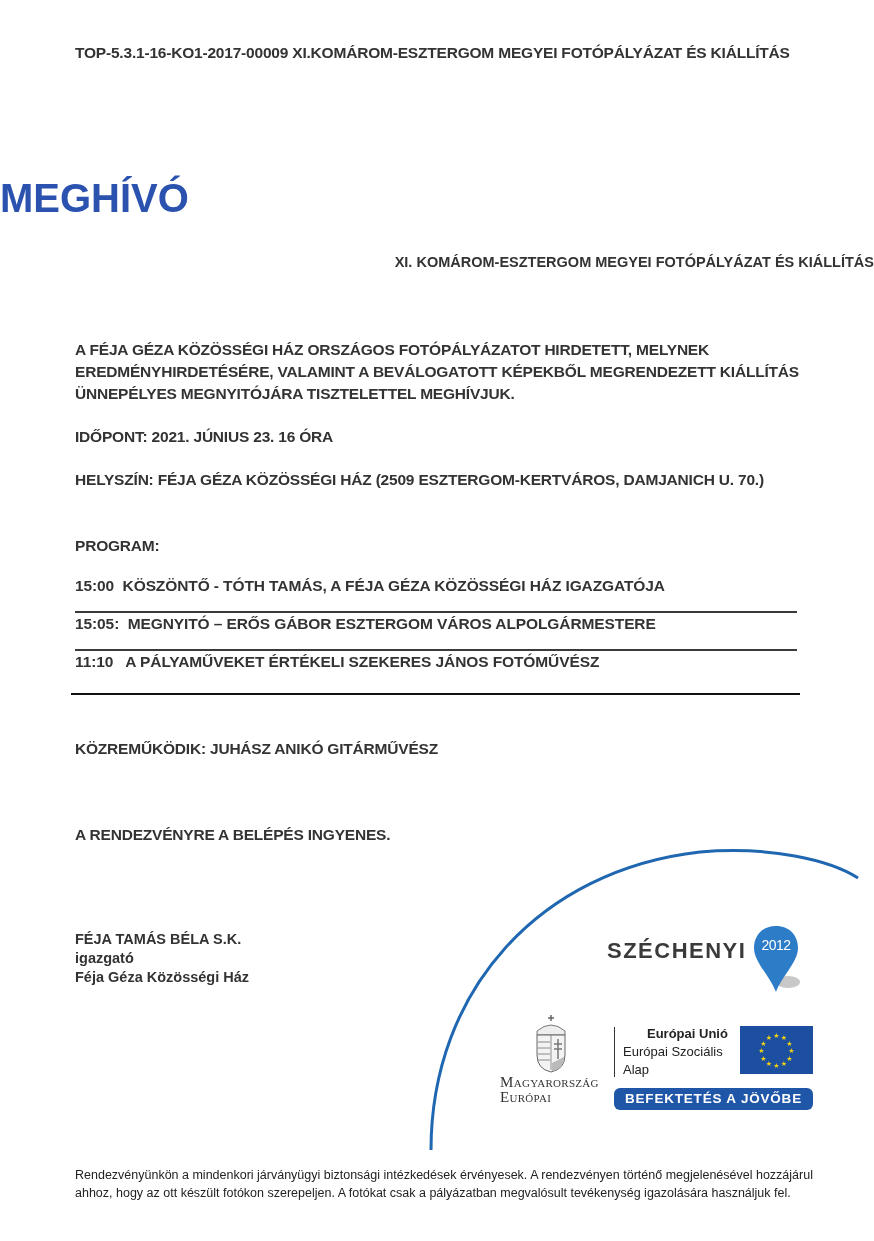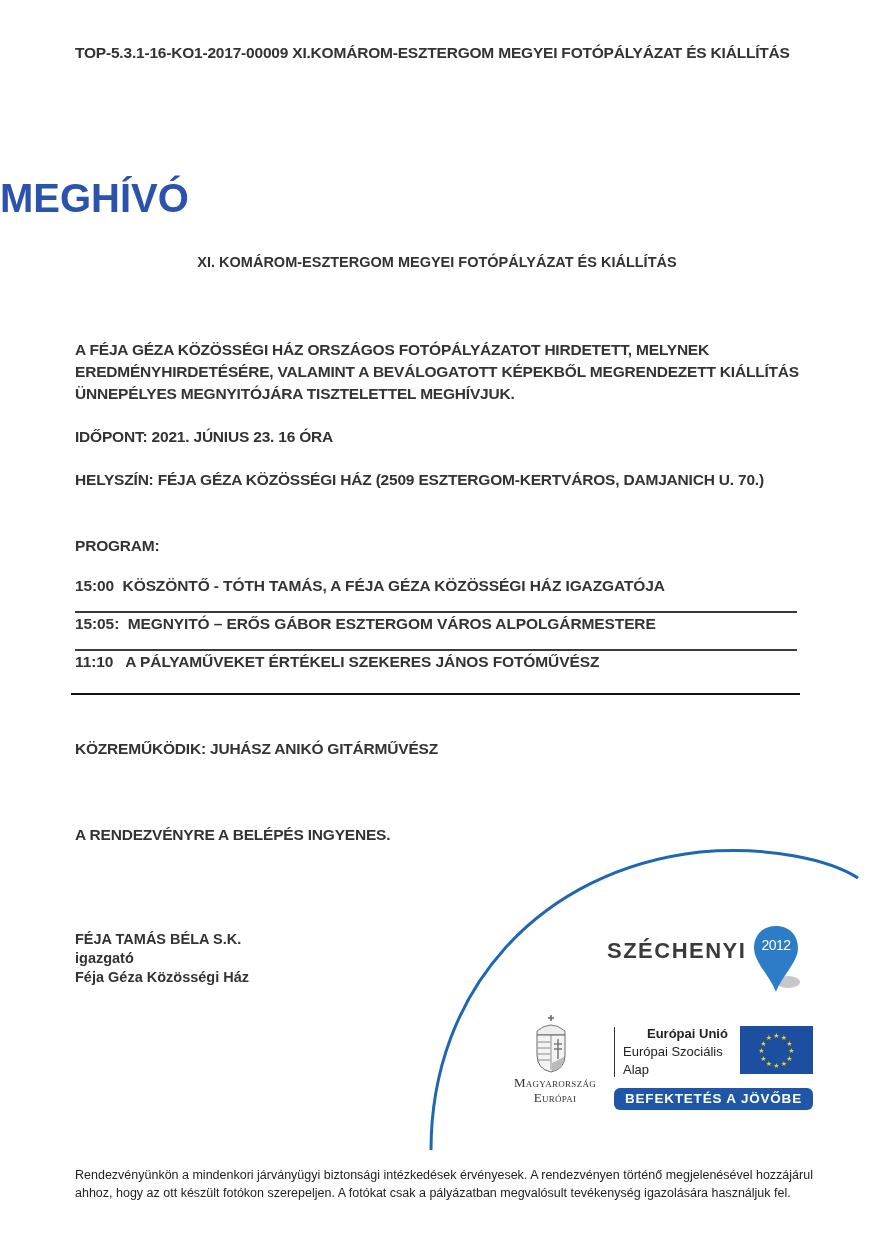--- a/index.html
+++ b/index.html
@@ -1,28 +1,28 @@
 <!DOCTYPE html>
 <html><head>
   <meta charset="utf-8">
   <style>
     html, body { margin: 0; padding: 0; background: #ffffff; }
     body { width: 874px; height: 1241px; position: relative; overflow: hidden; font-family: "Liberation Sans", sans-serif; color: #333333; }
     .abs { position: absolute; }
     .header { left: 75px; top: 42px; width: 740px; font-size: 15.5px; line-height: 21px; font-weight: bold; color: #333; letter-spacing: -0.2px; }
     .title { left: 0; width: 874px; top: 176px; font-size: 40px; font-weight: bold; color: #2a52ae; }
-    .subtitle { left: 0; width: 874px; top: 254px; text-align: center; font-size: 14.5px; font-weight: bold; color: #333; }
+    .subtitle { left: 0; width: 874px; top: 254px; text-align: right; font-size: 14.5px; font-weight: bold; color: #333; }
     .para { left: 75px; width: 740px; font-size: 15.5px; line-height: 22px; font-weight: bold; color: #333; letter-spacing: -0.2px; }
     .prog-line { left: 75px; font-size: 15.5px; font-weight: bold; color: #333; white-space: pre; letter-spacing: -0.1px; }
     .rule { height: 2px; background: #3a3a3a; }
     .rule-thin { height: 1.5px; background: #111; }
     .sig { left: 75px; top: 930px; font-size: 14.5px; line-height: 19px; font-weight: bold; color: #333; }
     .footer { left: 75px; top: 1166px; width: 740px; font-size: 12.5px; line-height: 18px; color: #222; }
     .szechenyi-text { left: 607px; top: 938px; font-size: 22px; font-weight: bold; color: #3a3a3a; letter-spacing: 1.5px; }
-    .hu-gov { left: 500px; top: 1075px; width: 110px; text-align: center; font-family: "Liberation Serif", serif; font-size: 13px; line-height: 15px; color: #333; font-variant: small-caps; letter-spacing: 0.3px; }
+    .hu-gov { left: 500px; top: 1075px; width: 110px; text-align: left; font-family: "Liberation Serif", serif; font-size: 15px; line-height: 15px; color: #333; font-variant: small-caps; letter-spacing: 0.3px; }
     .eu-text { left: 623px; top: 1025px; font-size: 13px; line-height: 18px; color: #222; }
     .eu-text .b { font-weight: bold; margin-left: 24px; }
     .eu-divider { left: 614px; top: 1027px; width: 1px; height: 50px; background: #333; }
     .eu-flag { left: 740px; top: 1026px; width: 73px; height: 48px; background: #1d4fa0; }
     .befektetes { left: 614px; top: 1088px; width: 199px; height: 22px; background: #1f56a8; color: #fff; font-weight: bold; font-size: 13.5px; line-height: 22px; text-align: center; letter-spacing: 0.8px; border-radius: 6px; }
   </style>
 </head>
 <body>
 
 <div class="abs header">TOP-5.3.1-16-KO1-2017-00009 XI.KOMÁROM-ESZTERGOM MEGYEI FOTÓPÁLYÁZAT ÉS KIÁLLÍTÁS</div>

